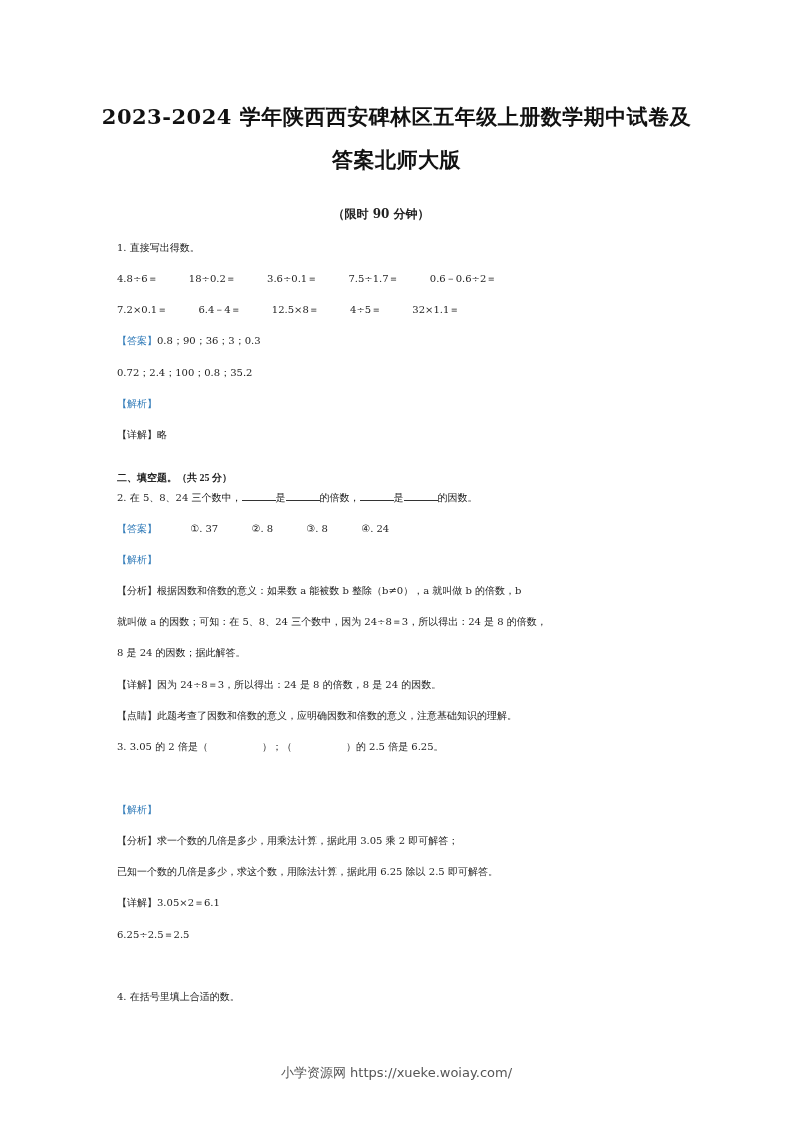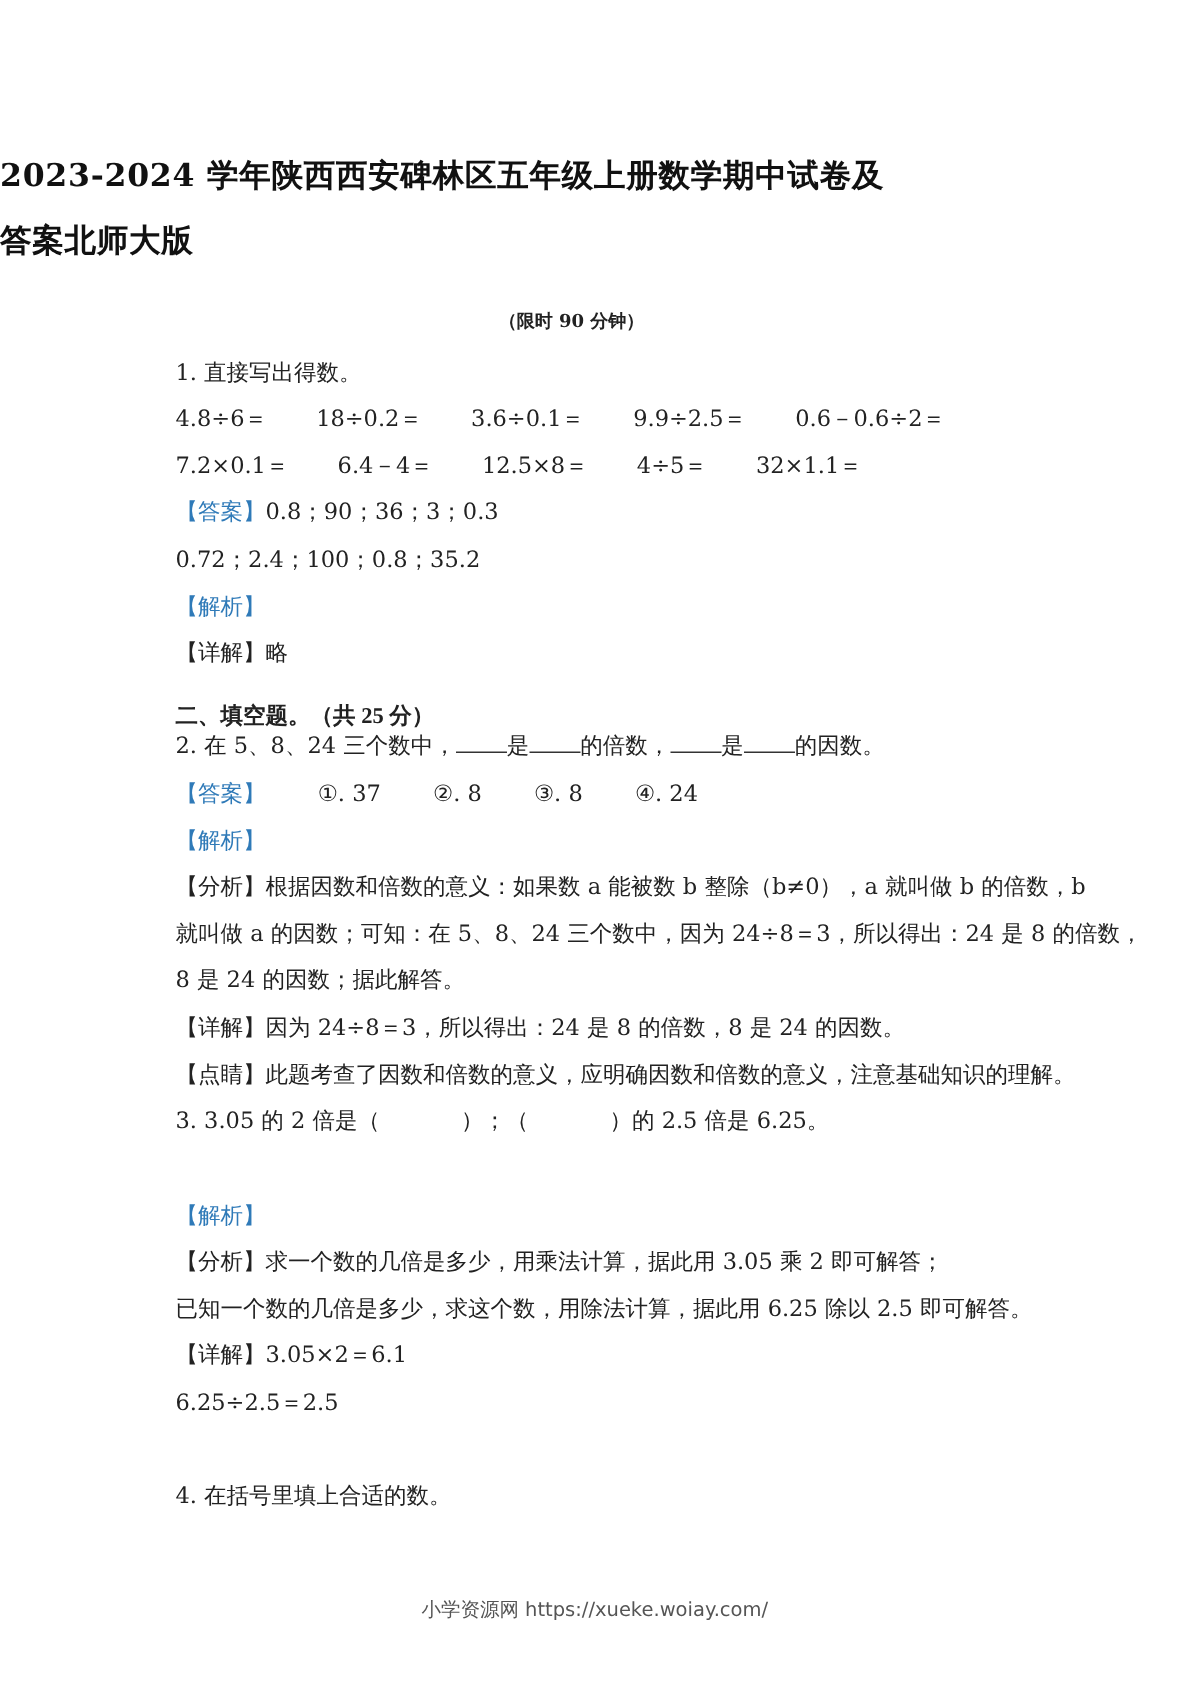--- a/index.html
+++ b/index.html
@@ -3,32 +3,32 @@
 <meta charset="utf-8">
 <style>
   html, body { margin: 0; padding: 0; background: #ffffff; }
   body {
     width: 793px; height: 1122px; position: relative; overflow: hidden;
     font-family: "DejaVu Serif", "Liberation Serif", serif;
     color: #222;
   }
   .page { position: absolute; left: 0; top: 0; width: 793px; height: 1122px; }
   .title {
-    position: absolute; left: 0; width: 793px; 
+    position: absolute; left: 0; width: 793px; text-align: center;
     font-family: "DejaVu Serif", serif; font-weight: bold;
     font-size: 21px; color: #111; letter-spacing: 0.5px;
   }
   .title.l1 { top: 103px; }
   .title.l2 { top: 146px; }
   .subtitle {
     position: absolute; left: 0; width: 762px; top: 206px; text-align: center;
     font-size: 12px; font-weight: bold; color: #222;
   }
   .line {
-    position: absolute; left: 117px; font-size: 15px; line-height: 18px;
+    position: absolute; left: 117px; font-size: 10px; line-height: 18px;
     white-space: nowrap; color: #222;
   }
   .blue { color: #2f7ab8; }
   .bold { font-weight: bold; font-family: Liberation Serif, serif; margin-top: 12px; }
   .gap { display: inline-block; }
   .blank { display: inline-block; width: 34px; border-bottom: 1px solid #333; height: 12px; vertical-align: baseline; }
   .paren-gap { display: inline-block; width: 54px; }
   .footer {
     position: absolute; left: 0; width: 793px; top: 1064px; text-align: center;
     font-family: "DejaVu Sans", sans-serif; font-size: 13px; color: #555;
@@ -41,21 +41,21 @@
 
   <div class="title l1">2023-2024 学年陕西西安碑林区五年级上册数学期中试卷及</div>
   <div class="title l2">答案北师大版</div>
   <div class="subtitle">（限时 90 分钟）</div>
 
   <div class="line" style="top:239px">1. 直接写出得数。</div>
   <div class="line" style="top:270px">
     <span>4.8÷6＝</span><span class="gap" style="width:28px"></span>
     <span>18÷0.2＝</span><span class="gap" style="width:28px"></span>
     <span>3.6÷0.1＝</span><span class="gap" style="width:28px"></span>
-    <span>9.9÷2.5＝</span><span class="gap" style="width:28px"></span>
+    <span>7.5÷1.7＝</span><span class="gap" style="width:28px"></span>
     <span>0.6－0.6÷2＝</span>
   </div>
   <div class="line" style="top:301px">
     <span>7.2×0.1＝</span><span class="gap" style="width:28px"></span>
     <span>6.4－4＝</span><span class="gap" style="width:28px"></span>
     <span>12.5×8＝</span><span class="gap" style="width:28px"></span>
     <span>4÷5＝</span><span class="gap" style="width:28px"></span>
     <span>32×1.1＝</span>
   </div>
   <div class="line" style="top:332px">

